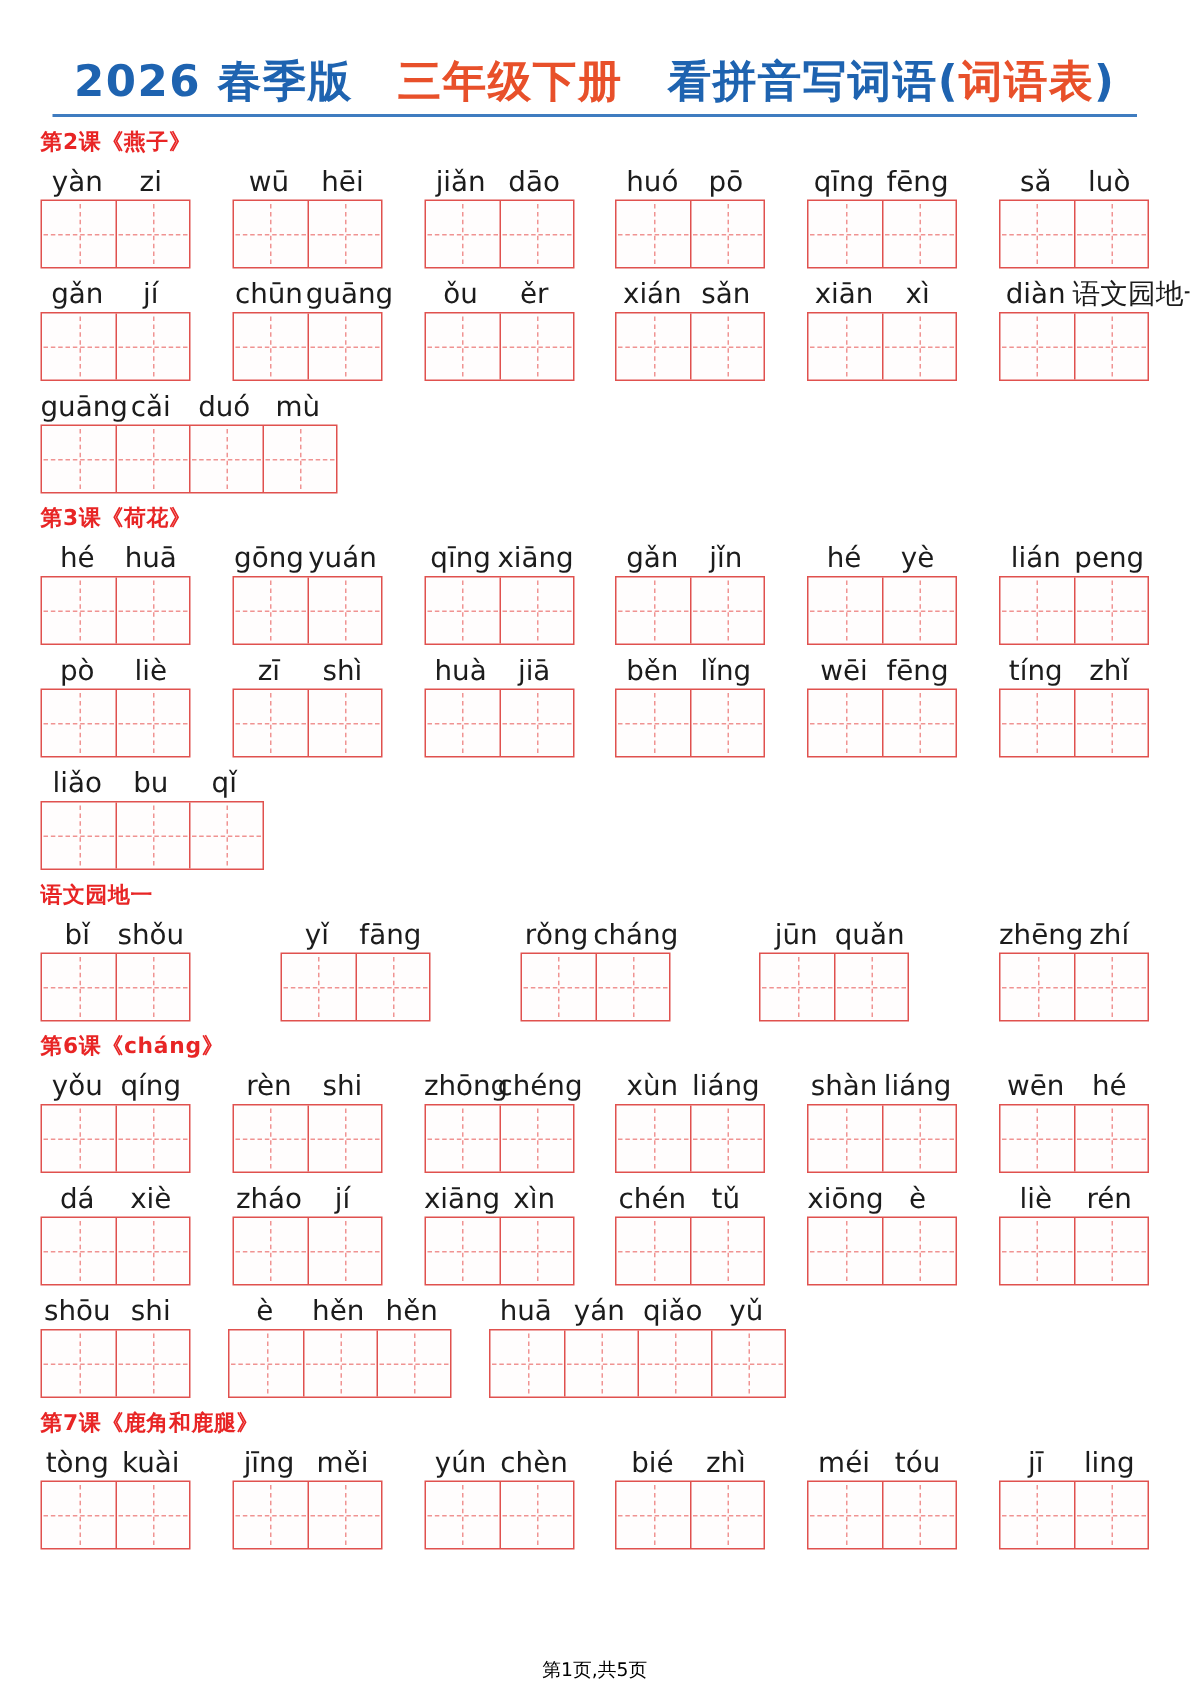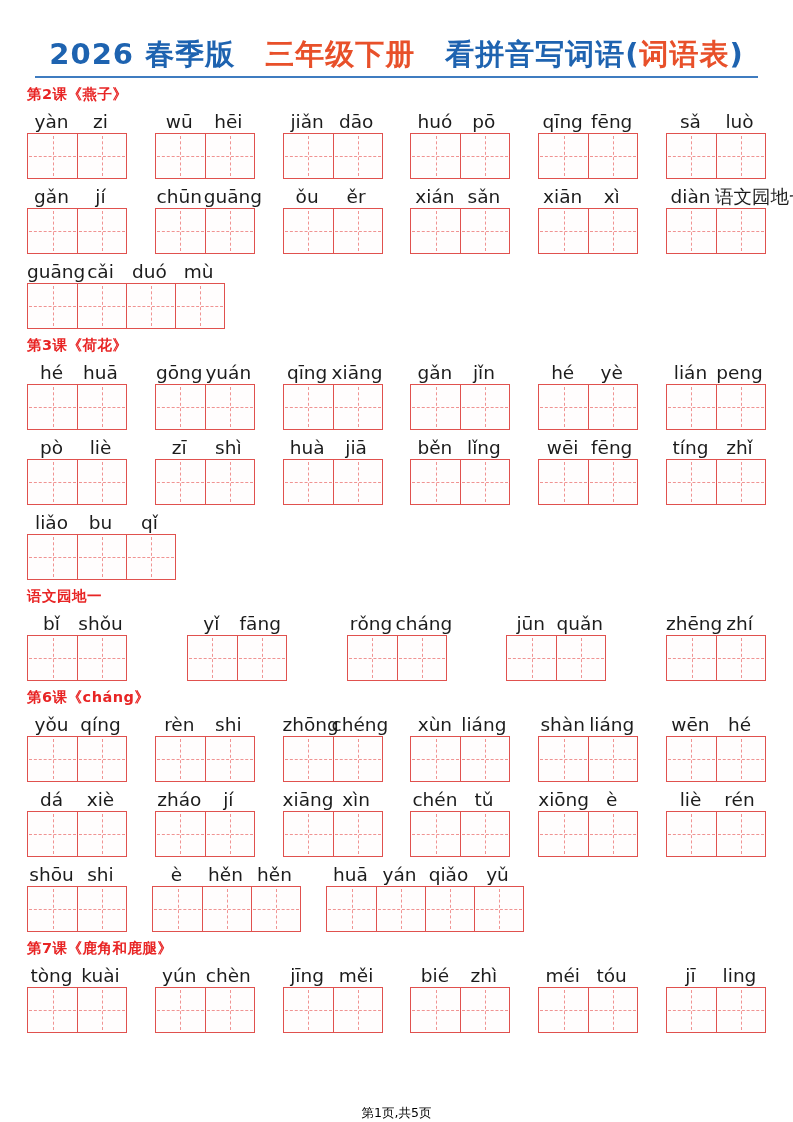--- a/index.html
+++ b/index.html
@@ -629,32 +629,32 @@
               <span class="syll">tòng</span>
               <span class="syll">kuài</span>
             </div>
             <div class="grid-box">
               <div class="grid-cell"></div>
               <div class="grid-cell"></div>
             </div>
           </div>
           <div class="word-group">
             <div class="pinyin-row">
+              <span class="syll">jīng</span>
+              <span class="syll">měi</span>
+            </div>
+            <div class="grid-box">
+              <div class="grid-cell"></div>
+              <div class="grid-cell"></div>
+            </div>
+          </div>
+          <div class="word-group">
+            <div class="pinyin-row">
               <span class="syll">yún</span>
               <span class="syll">chèn</span>
-            </div>
-            <div class="grid-box">
-              <div class="grid-cell"></div>
-              <div class="grid-cell"></div>
-            </div>
-          </div>
-          <div class="word-group">
-            <div class="pinyin-row">
-              <span class="syll">jīng</span>
-              <span class="syll">měi</span>
             </div>
             <div class="grid-box">
               <div class="grid-cell"></div>
               <div class="grid-cell"></div>
             </div>
           </div>
           <div class="word-group">
             <div class="pinyin-row">
               <span class="syll">bié</span>
               <span class="syll">zhì</span>

